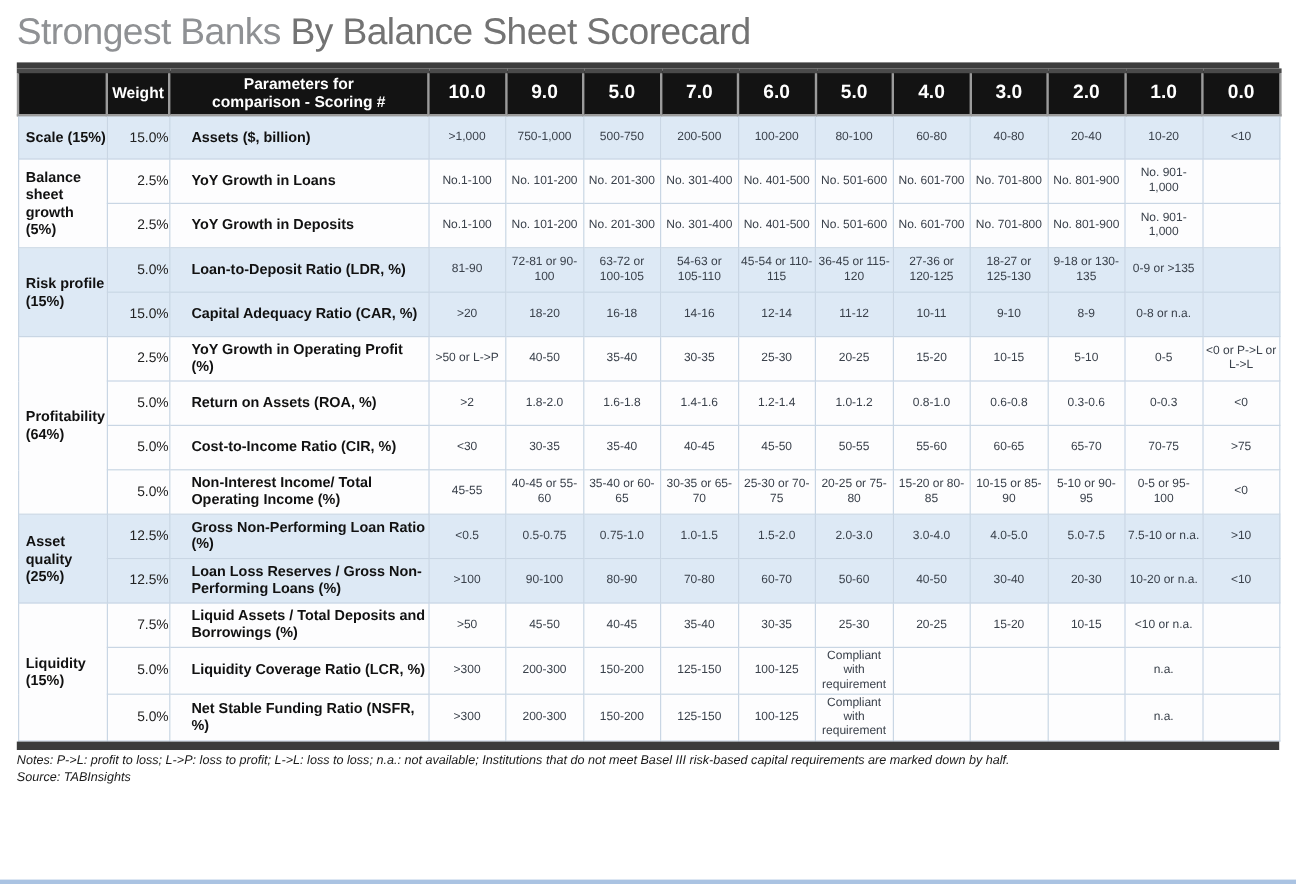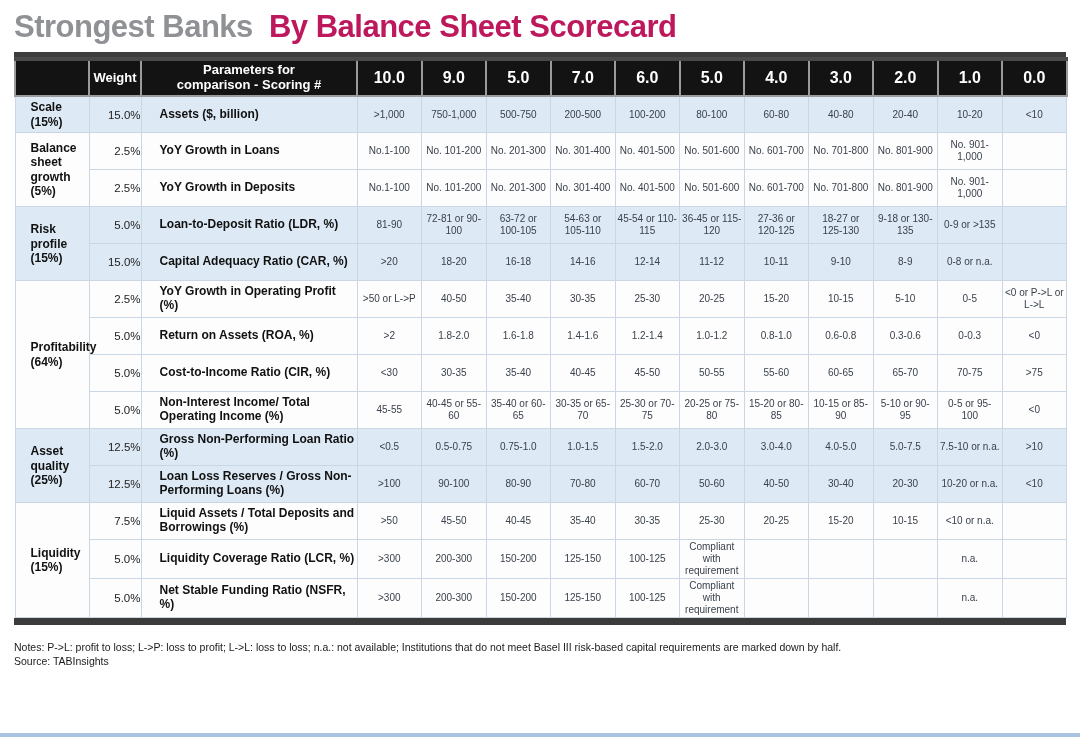--- a/index.html
+++ b/index.html
@@ -7,22 +7,22 @@
   body {
     font-family: "Liberation Sans", sans-serif;
     background: #ffffff;
     position: relative;
     overflow: hidden;
   }
   .page { padding: 8px 14px 0 14px; position: relative; }
 
   
   .title { font-size: 31px; line-height: 1.25; letter-spacing: -0.5px; white-space: nowrap; }
-  .title .t-gray { color: #8f9194; font-weight: bold; }
-  .title .t-blue { color: #be185d; font-weight: bold; margin-left: 8px; }
+  .title .t-gray { color: #8f9194; font-weight: normal; }
+  .title .t-blue { color: #737373; font-weight: normal; }
 
   .rule-dark { height: 5px; background: #3d3d3d; margin-top: 5px; }
 
   
   .mr-row { position: relative; height: 27px; }
   .mr-arrow {
     position: absolute; left: 342px; right: 1px; top: 50%;
     transform: translateY(-50%);
     display: flex; align-items: center;
   }
@@ -49,28 +49,28 @@
   th.h-param { font-size: 13px; white-space: pre-line; line-height: 1.15; }
   th.h-score { font-size: 16px; }
 
   tbody td {
     border: 1px solid #c9d6e4;
     background: #fdfdfe;
     height: 37px; vertical-align: middle;
     color: #1b1b1b;
   }
   tr.shaded td { background: #dde9f5; }
-  td.cat { font-weight: bold; font-size: 12px; line-height: 1.2; padding-left: 15px; color: #111; }
+  td.cat { font-weight: bold; font-size: 12px; line-height: 1.2; padding-left: 6px; color: #111; }
   td.wt { font-size: 11.5px; text-align: right; color: #222; }
   td.param { font-weight: bold; font-size: 12px; line-height: 1.15; padding-left: 18px; color: #111; }
   td.val { font-size: 10px; line-height: 1.2; text-align: center; color: #3a414b; padding: 1px 2px; }
 
   .bar-bottom { width: 1052px; height: 7px; background: #3b3b3b; }
 
-  .notes { margin-top: 15px; font-size: 10.5px; color: #1a1a1a; line-height: 1.35; }
+  .notes { margin-top: 2px; font-style: italic; font-size: 10.5px; color: #1a1a1a; line-height: 1.35; }
 
   .bottom-line { position: absolute; left: 0; right: 0; bottom: 0; height: 4px; background: #aac3e2; }
 </style>
 </head>
 <body>
 
 <div class="page">
 
   <div class="title">
     <span class="t-gray">Strongest Banks </span><span class="t-blue">By Balance Sheet Scorecard</span>

